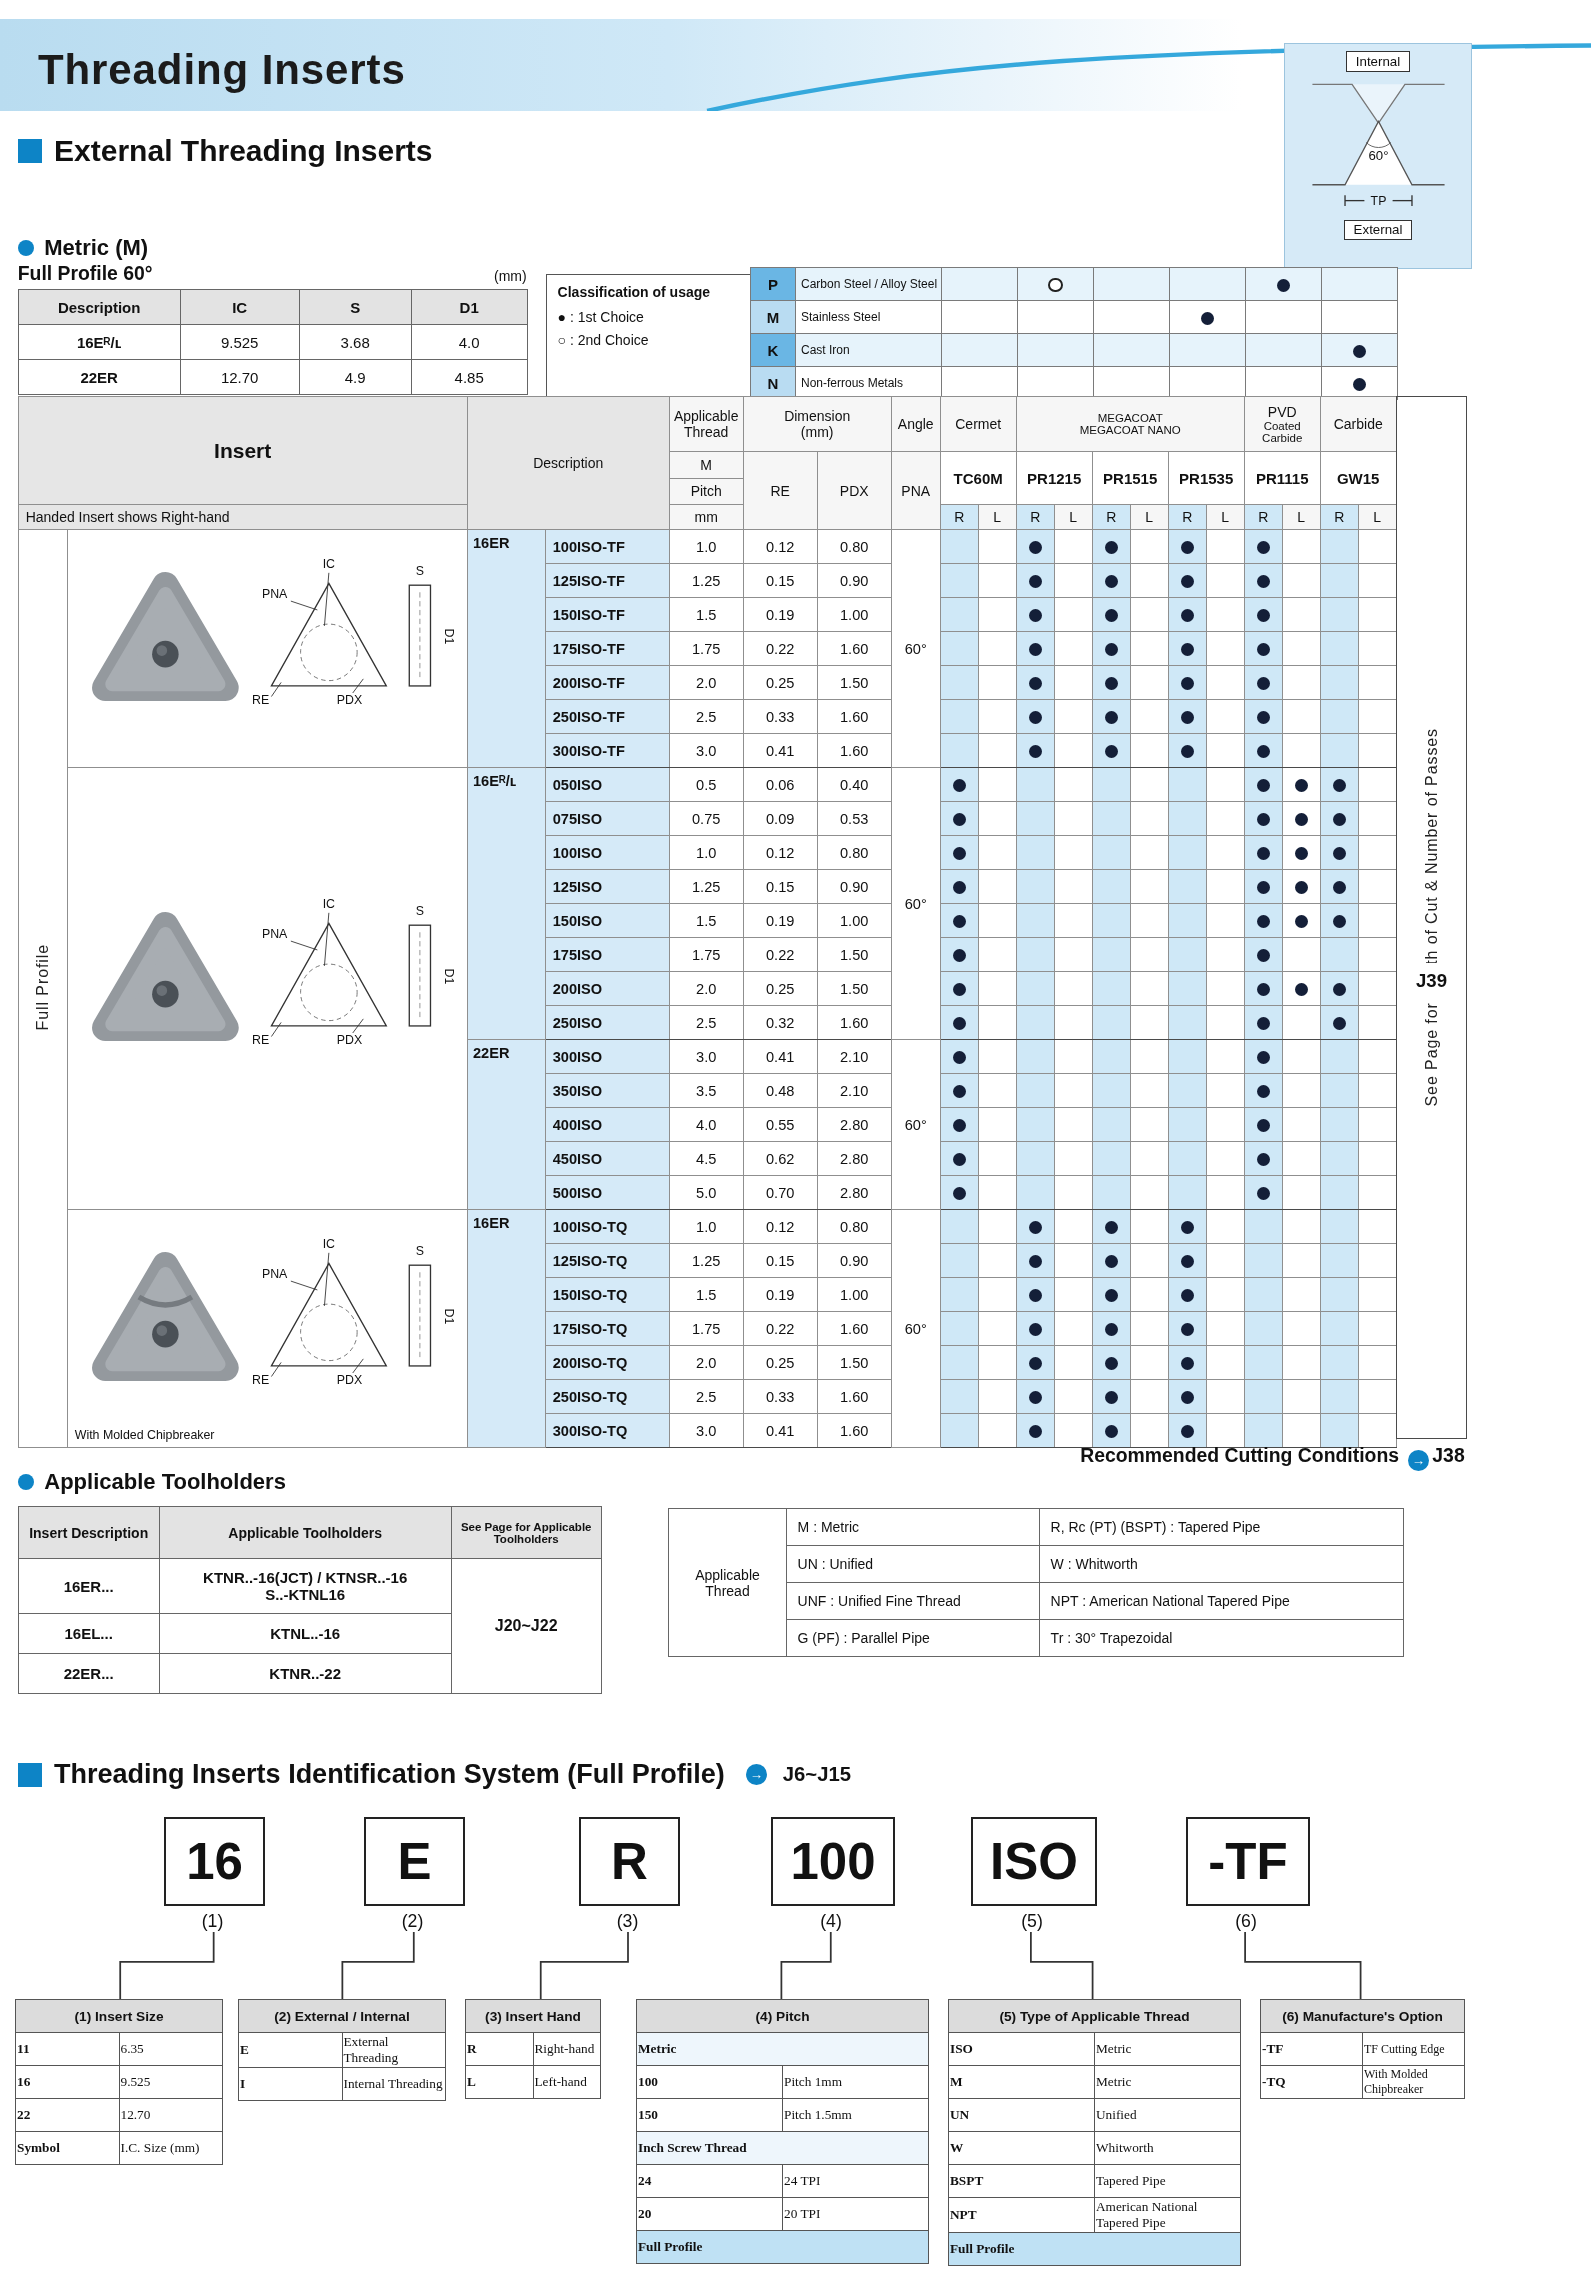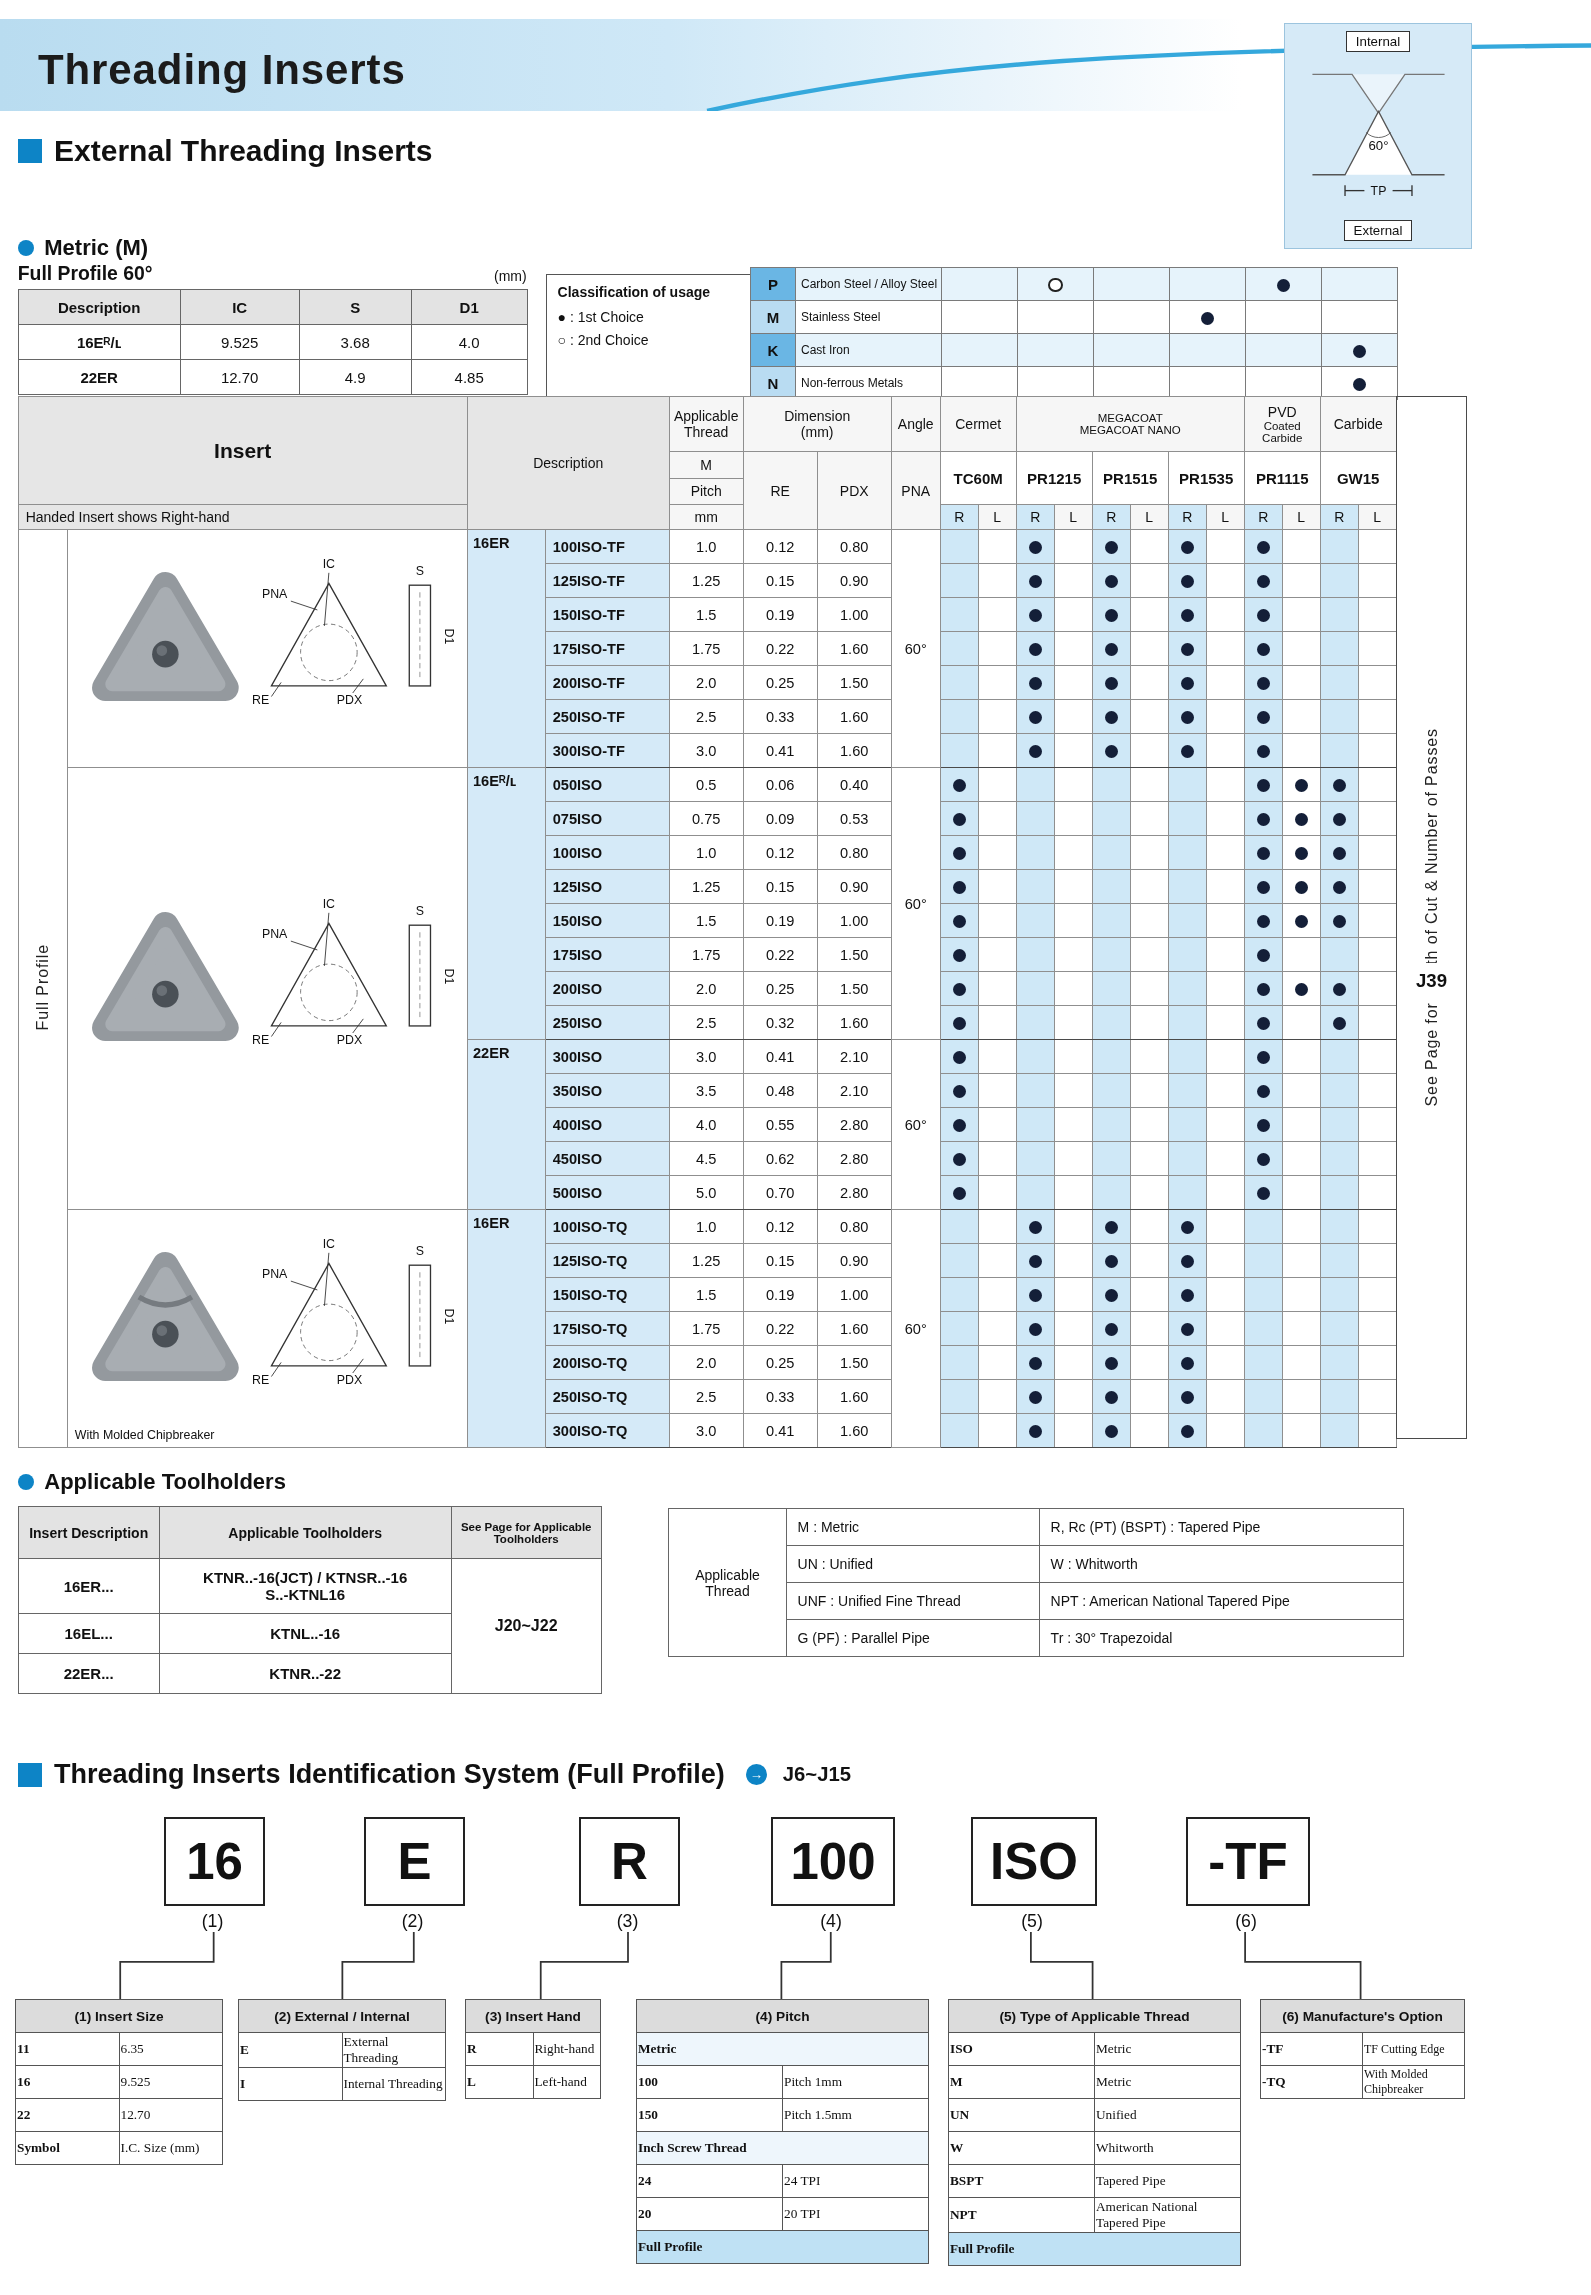--- a/index.html
+++ b/index.html
@@ -92,22 +92,22 @@
   .tool-table th.small-h{font-size:11.5px;}
   .tool-table td{border:0.9px solid #666;text-align:center;font-weight:bold;font-size:15px;height:37px;}
   .tool-table .r1{height:55px;}
 
   
   .legend-table{width:735px;table-layout:fixed;}
   .legend-table td{border:0.9px solid #666;font-size:14px;height:34px;padding-left:10.6px;}
   .legend-label{text-align:center;padding:0 !important;font-size:15px;}
 
   
-  .profile-box{left:1284px;top:23px;width:186px;height:210px;background:#d6eaf7;border:0.9px solid #9cc4de;
-    display:flex;flex-direction:column;align-items:center;justify-content:space-between;padding:7px 0;}
+  .profile-box{left:1284px;top:43px;width:186px;height:210px;background:#d6eaf7;border:0.9px solid #9cc4de;
+    display:flex;flex-direction:column;align-items:center;padding:7px 0;}
   .tag{border:0.9px solid #333;background:#fff;font-size:13.3px;padding:1.8px 8.8px;}
 
   
   .id-head{display:flex;align-items:center;gap:12.4px;}
   .id-head h2{margin:0;font-size:27px;font-weight:bold;}
   .id-ref{font-size:20.3px;font-weight:bold;}
   .id-box{position:absolute;top:1817px;height:85px;border:2.7px solid #222;background:#fff;
           display:flex;align-items:center;justify-content:center;font-size:51px;font-weight:bold;}
   .id-num{position:absolute;top:1911px;font-size:17.7px;text-align:center;}
   .id-table{width:100%;table-layout:fixed;}
@@ -904,20 +904,23 @@
           </tr>
         </tbody>
     </table>
   </div>
 
   <div class="abs side-box">
     <span class="vtext">See Page for Depth of Cut &amp; Number of Passes</span>
     <div class="j39">J39</div>
   </div>
 
+  <div class="abs cutting-note">
+    <span>Recommended Cutting Conditions</span><span class="ref-icon">→</span><span>J38</span>
+  </div>
 
   <div class="abs dot-head" style="left:17.7px;top:1469px;">
     <span class="round-icon"></span>
     <span>Applicable Toolholders</span>
   </div>
 
   <table class="abs tool-table" style="left:17.7px;top:1506px;">
     <colgroup>
         <col style="width:141px">
         <col style="width:292px">

